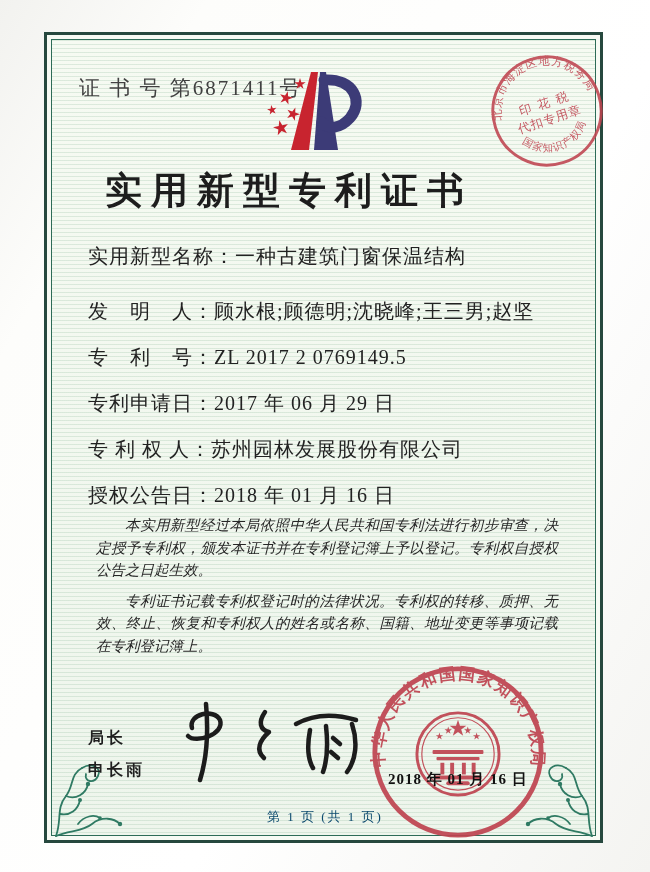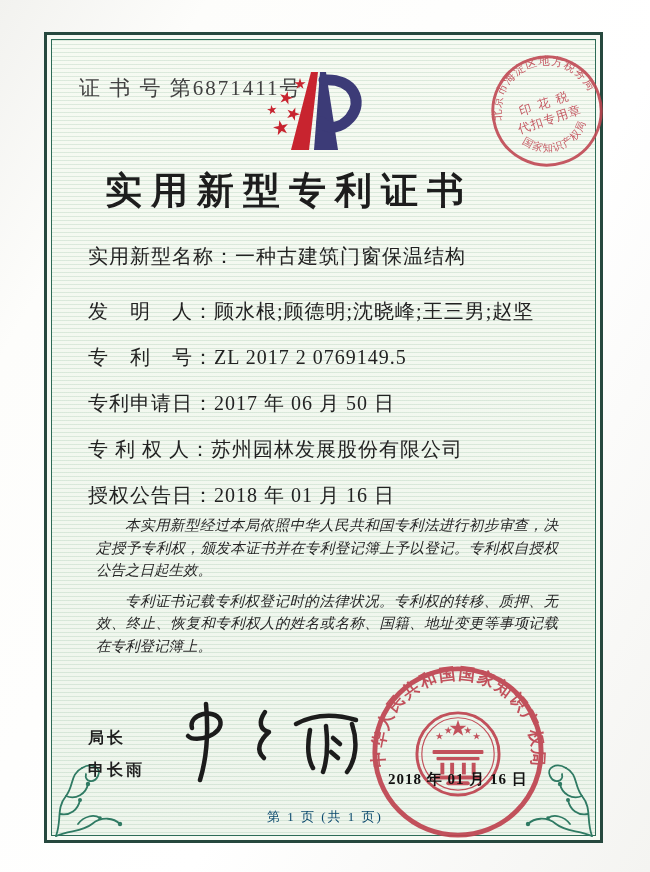--- a/index.html
+++ b/index.html
@@ -139,21 +139,21 @@
 <div class="field f0">
   <span class="lbl">实用新型名称：</span><span class="val">一种古建筑门窗保温结构</span>
 </div>
 <div class="field f1">
   <span class="lbl">发　明　人：</span><span class="val">顾水根;顾德明;沈晓峰;王三男;赵坚</span>
 </div>
 <div class="field f2">
   <span class="lbl">专　利　号：</span><span class="val">ZL 2017 2 0769149.5</span>
 </div>
 <div class="field f3">
-  <span class="lbl">专利申请日：</span><span class="val">2017 年 06 月 50 日</span>
+  <span class="lbl">专利申请日：</span><span class="val">2017 年 06 月 29 日</span>
 </div>
 <div class="field f4">
   <span class="lbl">专 利 权 人：</span><span class="val">苏州园林发展股份有限公司</span>
 </div>
 <div class="field f5">
   <span class="lbl">授权公告日：</span><span class="val">2018 年 01 月 16 日</span>
 </div>
 
 <div class="paragraphs">
   <p>本实用新型经过本局依照中华人民共和国专利法进行初步审查，决定授予专利权，颁发本证书并在专利登记簿上予以登记。专利权自授权公告之日起生效。</p>

